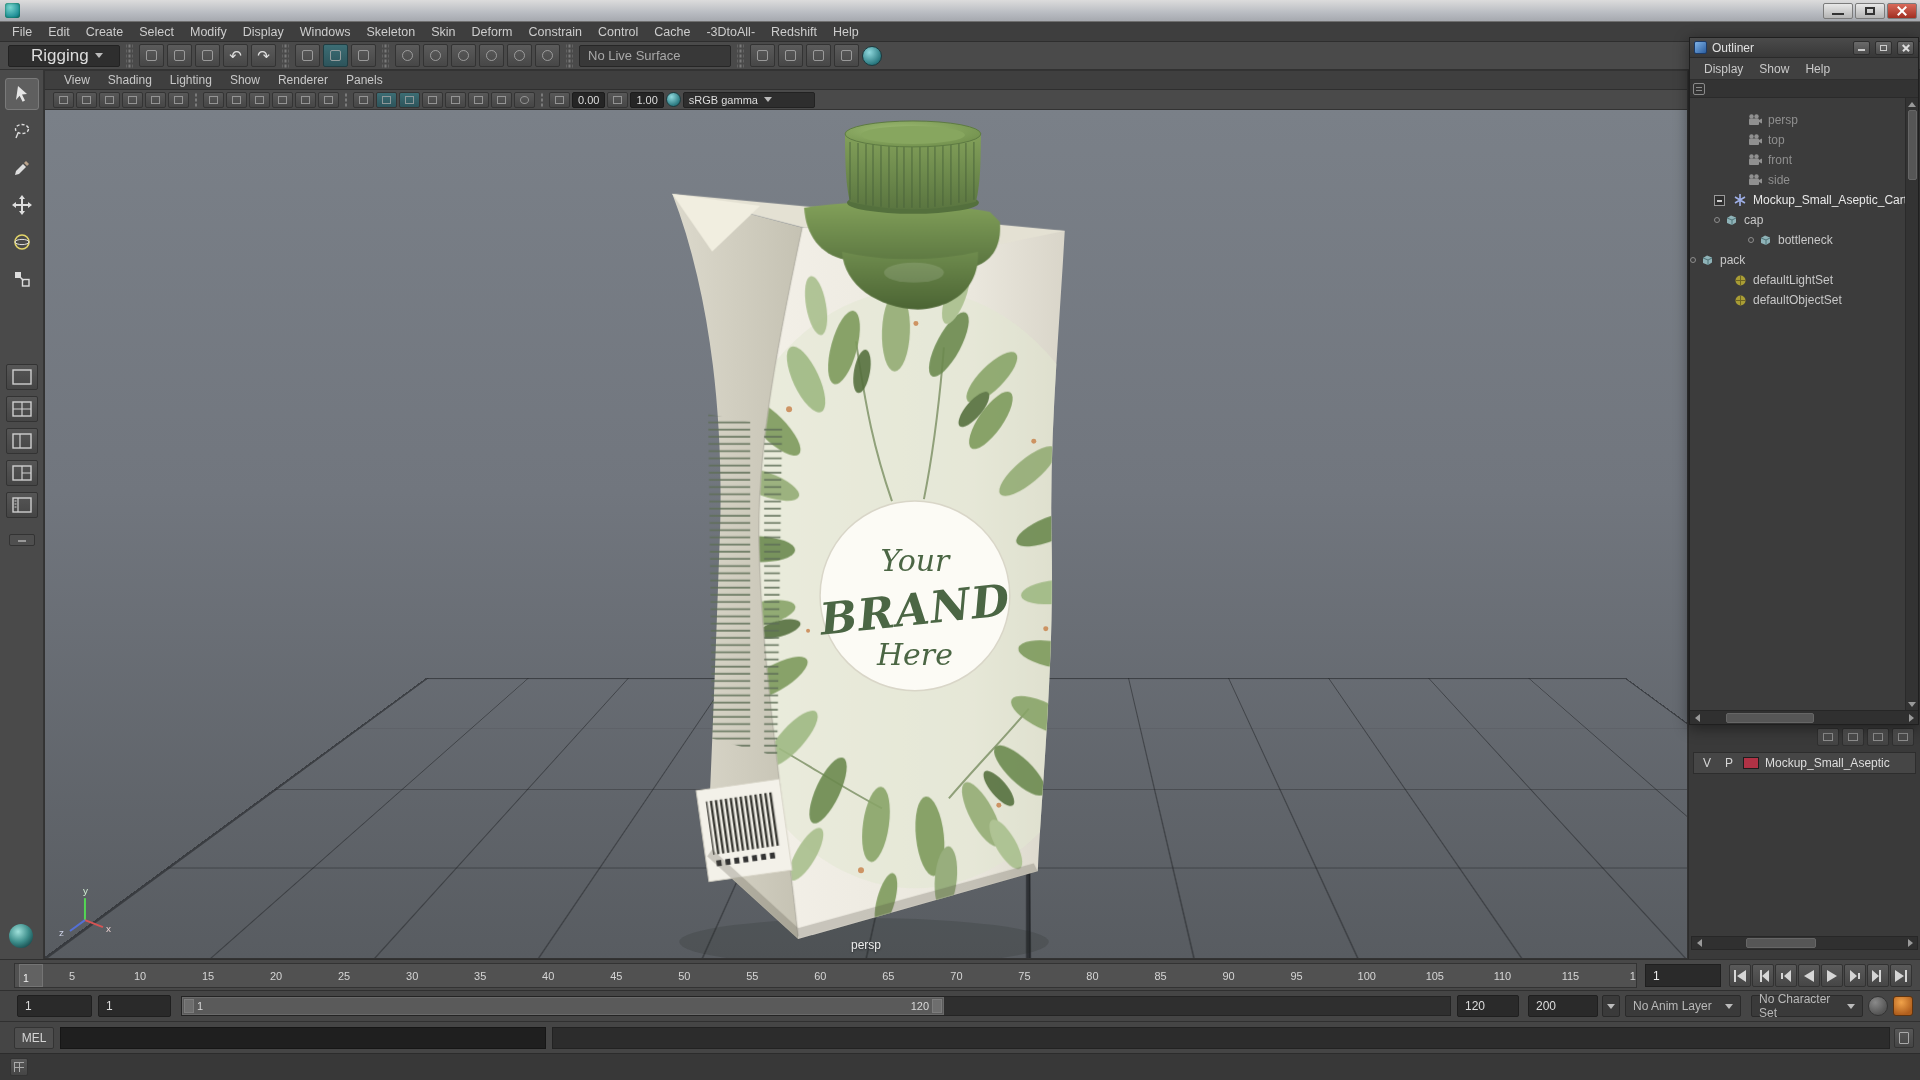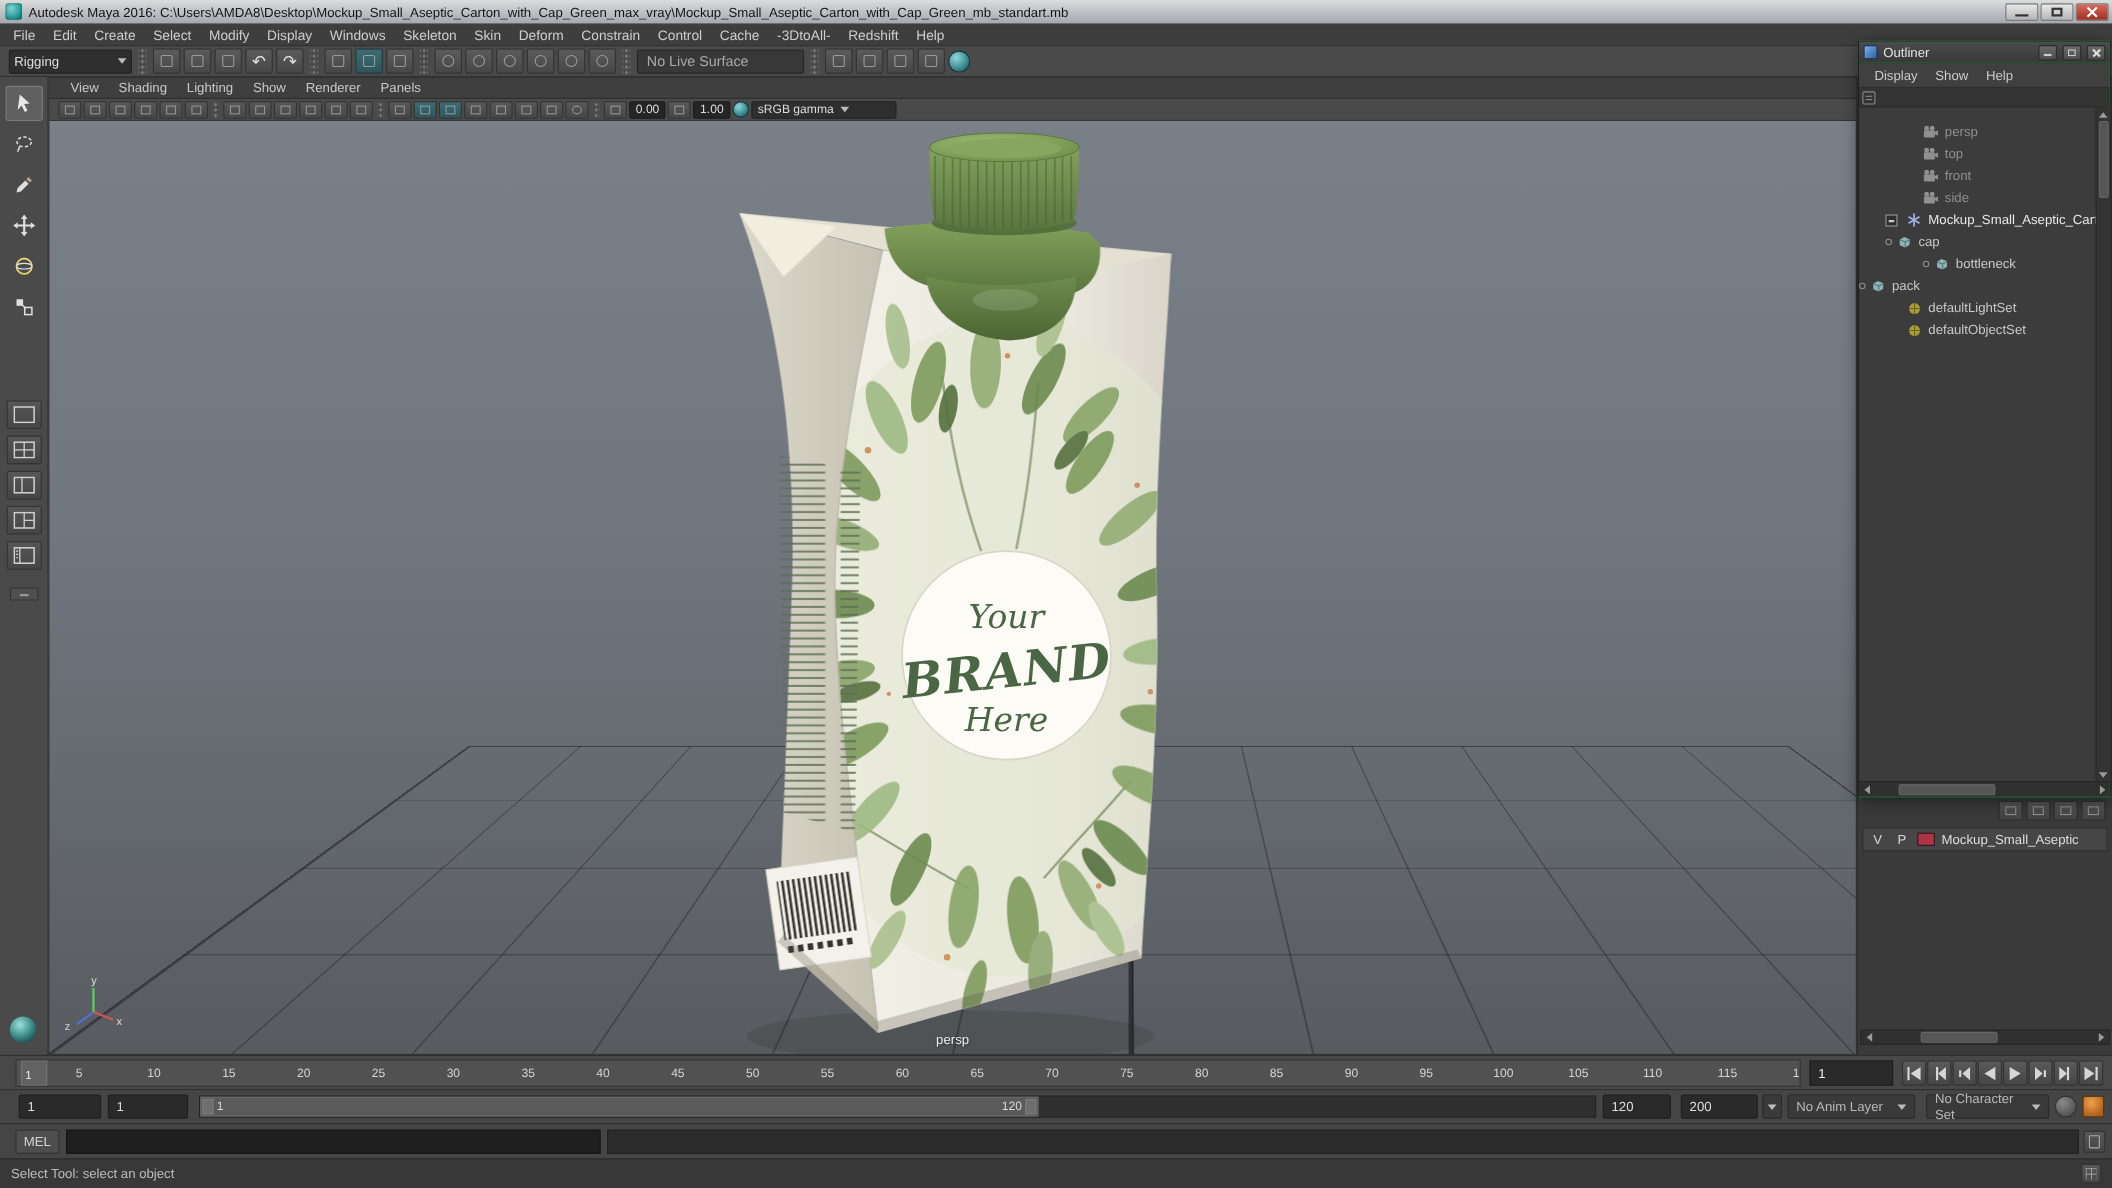--- a/index.html
+++ b/index.html
@@ -14,21 +14,21 @@
 .wbtn.close{background:linear-gradient(#d96a5a,#a12f22)}
 .wbtn.min::after{content:"";position:absolute;left:8px;right:8px;bottom:3px;height:2px;background:#333}
 .wbtn.max::after{content:"";position:absolute;left:9px;right:9px;top:3px;bottom:3px;border:2px solid #333}
 .wbtn.close::before,.wbtn.close::after{content:"";position:absolute;left:50%;top:50%;width:12px;height:2px;background:#fff;transform:translate(-50%,-50%) rotate(45deg)}
 .wbtn.close::after{transform:translate(-50%,-50%) rotate(-45deg)}
 
 #menu-bar{position:absolute;left:0;top:22px;width:1920px;height:20px;background:#3e3e3e;border-bottom:1px solid #2e2e2e;display:flex;align-items:center;padding-left:4px}
 .menu-item{padding:0 8px;font-size:12.5px;color:#cdcdcd;line-height:20px;white-space:nowrap}
 
 #status-line{position:absolute;left:0;top:42px;width:1920px;height:28px;background:#4a4a4a;border-bottom:1px solid #323232;display:flex;align-items:center;gap:3px;padding-left:8px}
-.dd{height:22px;background:#2e2e2e;border:1px solid #222;border-radius:2px;display:flex;align-items:center;padding:0 4px;gap:6px;font-size:12px;color:#ddd}
+.dd{height:22px;background:#2e2e2e;border:1px solid #222;border-radius:2px;display:flex;align-items:center;padding:0 22px;gap:6px;font-size:17px;color:#ddd}
 #menuset-dd{width:112px;justify-content:space-between}
 .caret{width:0;height:0;border-left:4px solid transparent;border-right:4px solid transparent;border-top:5px solid #bbb}
 .sep{width:7px;height:24px;margin:0 3px;background-image:radial-gradient(#7a7a7a 1px,transparent 1.2px);background-size:4px 5px;background-position:center}
 .ibox{width:25px;height:23px;background:linear-gradient(#5b5b5b,#474747);border:1px solid #333;border-radius:2px;position:relative;flex:none}
 .ibox::after{content:"";position:absolute;left:6px;top:5px;right:6px;bottom:5px;border:1px solid #adadad;border-radius:2px;opacity:.8}
 .ibox.ci::after{border-radius:50%}
 .ibox.active{background:linear-gradient(#3c6d74,#2d545b);border-color:#1f3d42}
 .ibox.glyph{display:flex;align-items:center;justify-content:center;font-size:15px;color:#e0e0e0}
 .ibox.glyph::after{display:none}
 .lsfield{height:22px;width:152px;background:#383838;border:1px solid #262626;border-radius:2px;color:#a9a9a9;font-size:13px;display:flex;align-items:center;padding:0 8px}
@@ -140,21 +140,20 @@
 #help-text{font-size:12px;color:#bdbdbd;flex:1}
 #help-grid-btn{width:18px;height:18px;background:linear-gradient(#585858,#454545);border:1px solid #333;border-radius:2px;position:relative}
 #help-grid-btn::after{content:"";position:absolute;inset:3px;background-image:linear-gradient(#aaa 1px,transparent 1px),linear-gradient(90deg,#aaa 1px,transparent 1px);background-size:5px 5px}
 svg{display:block}
 </style>
 </head>
 <body>
 
 <header id="title-bar">
   <span id="maya-icon"></span>
-  <span id="title-text">Autodesk Maya 2016: C:\Users\AMDA8\Desktop\Mockup_Small_Aseptic_Carton_with_Cap_Green_max_vray\Mockup_Small_Aseptic_Carton_with_Cap_Green_mb_standart.mb</span>
   <span id="win-controls">
     <span class="wbtn min"></span>
     <span class="wbtn max"></span>
     <span class="wbtn close"></span>
   </span>
 </header>
 
 <nav id="menu-bar">
 
 <span class="menu-item">File</span>
@@ -744,15 +743,14 @@
 </div>
 
 <div id="command-row">
   <div id="mel-label">MEL</div>
   <input id="mel-input" value="" style="">
   <div id="mel-output"></div>
   <div id="script-editor-btn"></div>
 </div>
 
 <div id="help-row">
-  <span id="help-text">Select Tool: select an object</span>
   <span id="help-grid-btn"></span>
 </div>
 
 </body></html>

